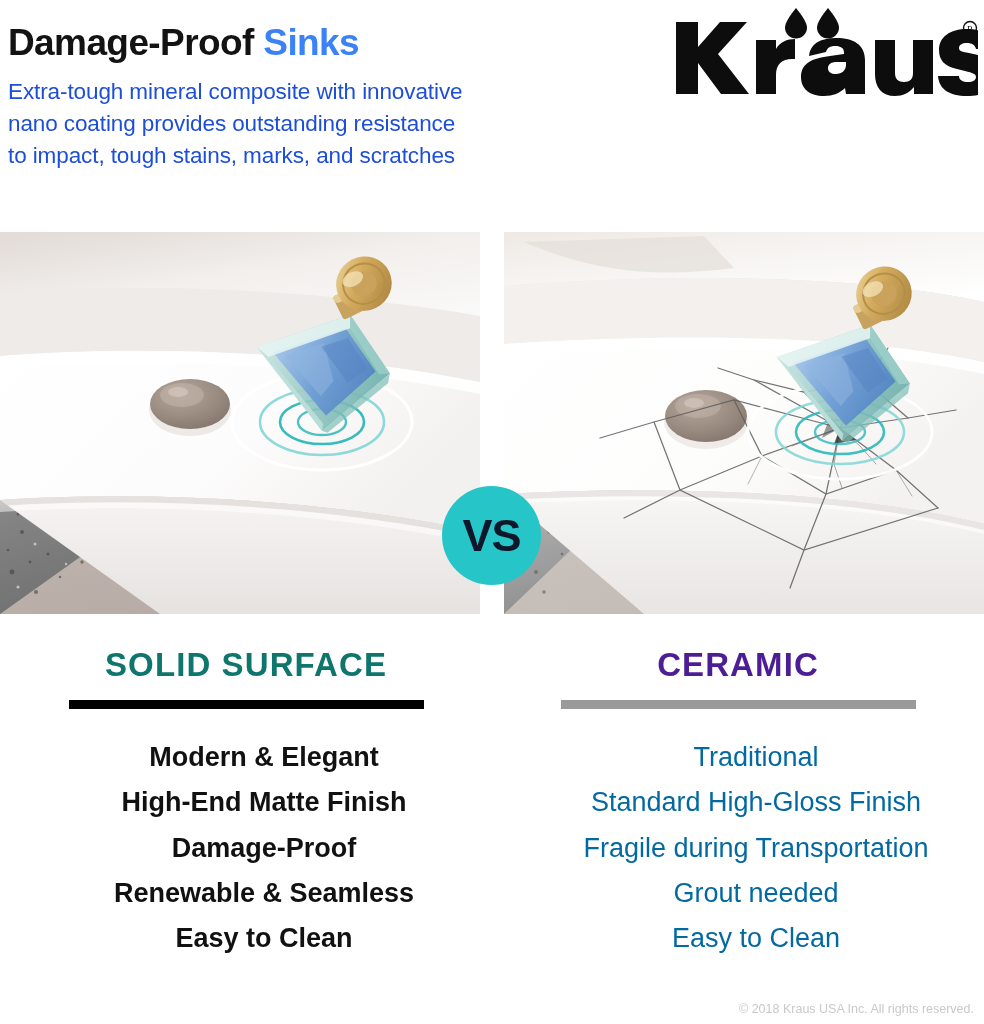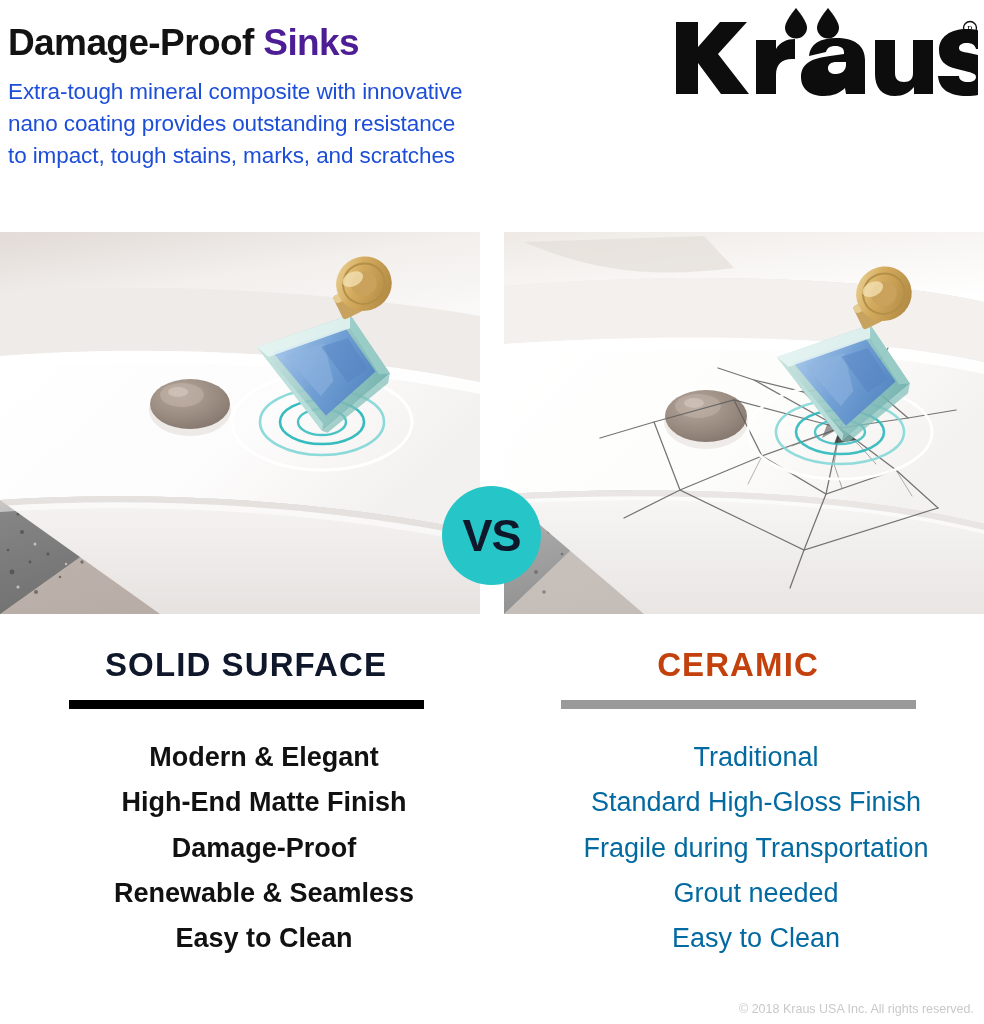--- a/index.html
+++ b/index.html
@@ -15,21 +15,21 @@
   .page { position:relative; width:984px; height:1024px; }
 
   
   .header { position:relative; padding:24px 0 0 8px; }
 
   .headline {
     font-size:37px; font-weight:bold;
     letter-spacing:-0.6px; line-height:1.05;
     white-space:nowrap;
   }
-  .headline .accent { color:#4c1d95; }
+  .headline .accent { color:#3b82f6; }
 
   .subhead {
     margin-top:13px;
     font-size:22.5px; font-weight:normal;
     line-height:1.42; color:#1d4ed8;
     letter-spacing:-0.1px;
   }
   .subhead span { display:block; }
 
   
@@ -69,22 +69,22 @@
   .compare {
     position:absolute; top:648px; left:0;
     width:984px; display:flex;
   }
   .col { width:492px; text-align:center; }
 
   .col-title {
     font-size:33px; font-weight:bold;
     letter-spacing:1.1px; line-height:1;
   }
-  .col.good .col-title { color:#0f172a; }
-  .col.bad  .col-title { color:#c2410c; }
+  .col.good .col-title { color:#0f766e; }
+  .col.bad  .col-title { color:#4c1d95; }
 
   .rule {
     height:9px; margin:19px auto 0;
     width:355px;
   }
   .col.good .rule { background:#000; }
   .col.bad  .rule { background:#9a9a9a; }
 
   .features { margin-top:26px;padding-left:36px; }
   .feature { font-size:27px; line-height:1.68; white-space:nowrap; }

